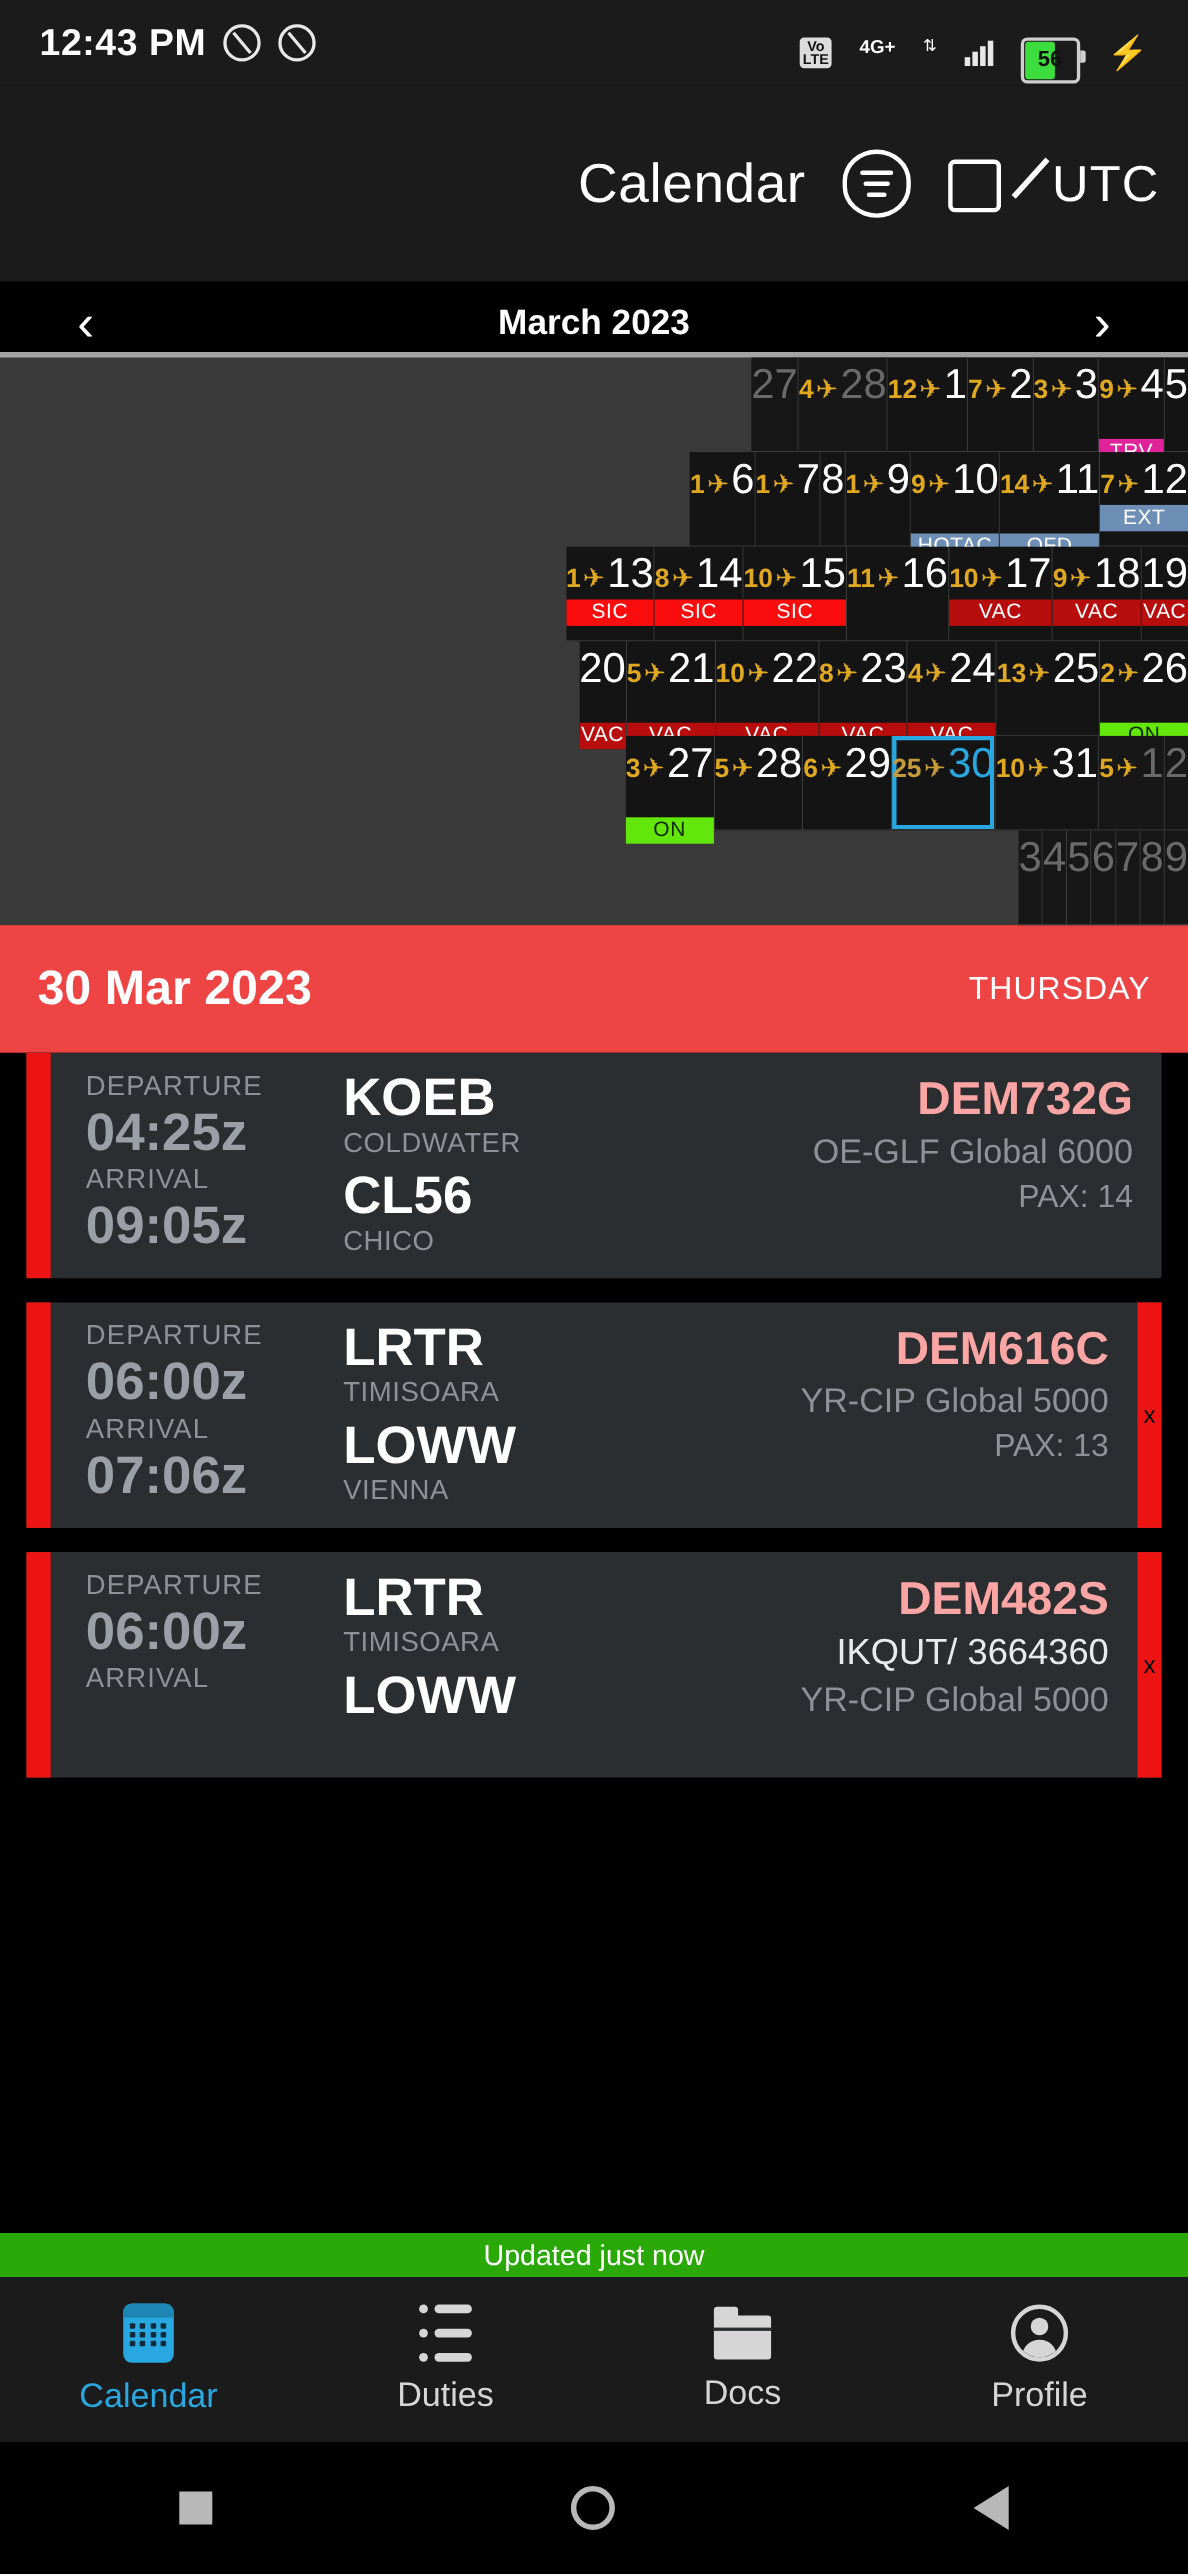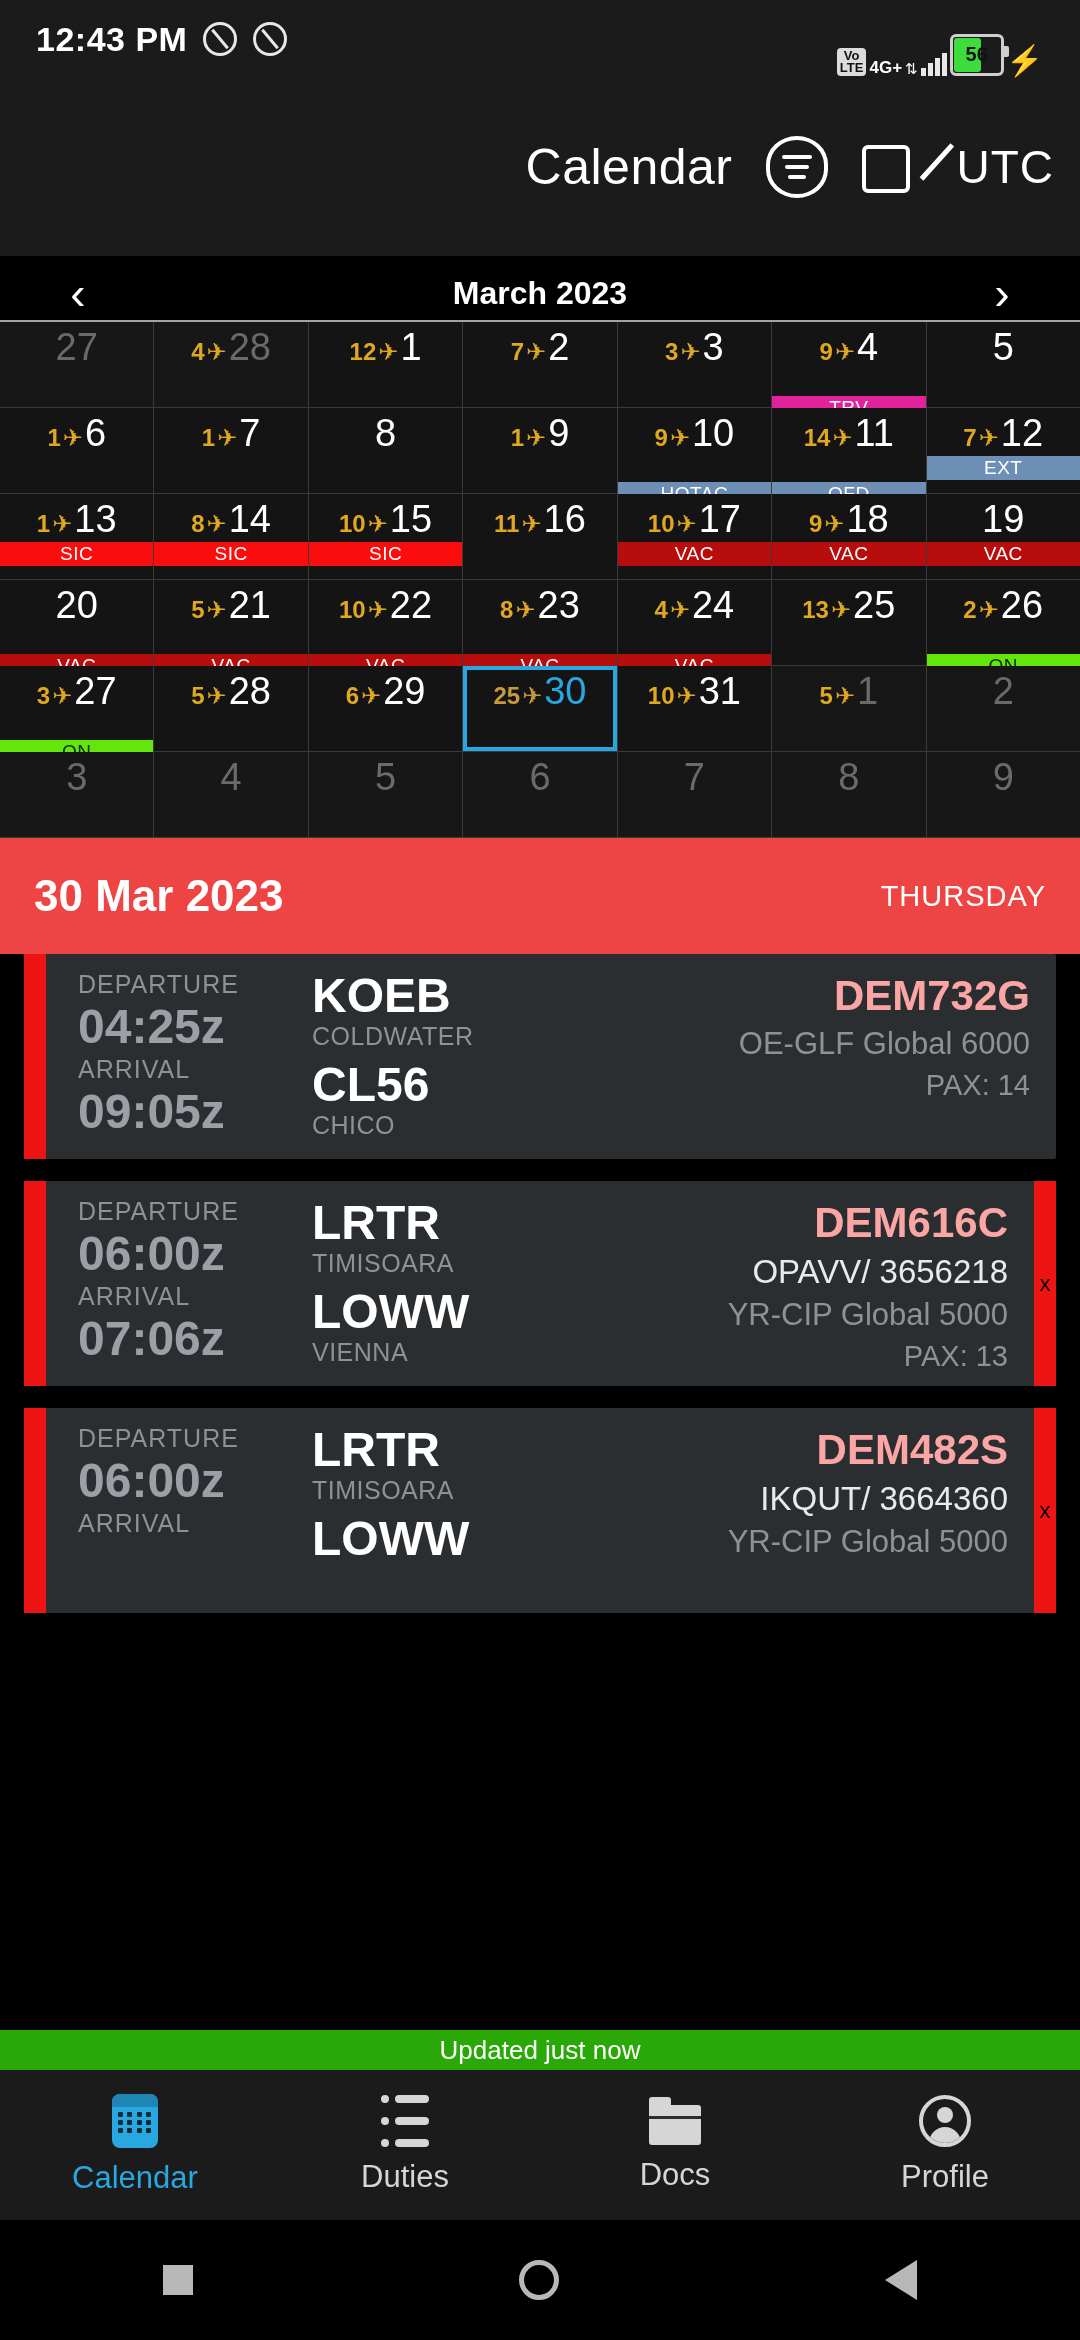--- a/index.html
+++ b/index.html
@@ -12,21 +12,21 @@
   .phone { width: 1080px; height: 2340px; position: relative; background: #000; display: flex; flex-direction: column; }
 
   
   .statusbar {
     height: 78px; background: #1b1b1b; color: #fff;
     display: flex; align-items: center; padding: 0 36px;
     flex: 0 0 auto;
   }
   .sb-clock { font-size: 34px; font-weight: 700; letter-spacing: .5px; }
   .sb-left { display: flex; align-items: center; gap: 16px; }
-  .sb-right { margin-left: auto; display: flex; align-items: flex-end; gap: 3px; margin-top: 31px; }
+  .sb-right { margin-left: auto; display: flex; align-items: flex-start; gap: 25px; margin-top: 31px; }
   .dnd-ico { width: 34px; height: 34px; border: 3px solid #e8e8e8; border-radius: 50%; position: relative; }
   .dnd-ico::after {
     content: ""; position: absolute; left: 50%; top: 2px; width: 3px; height: 24px;
     background: #e8e8e8; transform: translateX(-50%) rotate(-40deg);
   }
   .volte { font-size: 13px; line-height: 12px; text-align: center; color: #111;
            background: #dcdcdc; border-radius: 4px; padding: 2px 3px; font-weight: 700; }
   .net4g { display: flex; flex-direction: column; align-items: flex-start; }
   .net4g .lbl { font-size: 17px; font-weight: 700; line-height: 17px; }
   .bars { display: flex; align-items: flex-end; gap: 2px; height: 26px; }
@@ -65,21 +65,21 @@
   
   .monthbar { background:#000; flex:0 0 auto; padding: 14px 0 4px; }
   .monthrow { display:flex; align-items:center; justify-content:space-between; padding: 0 48px; }
   .mnav { color:#fff; font-size:46px; line-height:46px; font-weight:300; width:60px; text-align:center; }
   .monthlabel { color:#fff; font-size:32px; font-weight:700; }
   .weekrow { display:flex; margin-top: 12px; }
   .weekrow div { flex:1; text-align:center; color:#fff; font-size:29px; letter-spacing:.5px; }
 
   
   .grid { flex: 0 0 auto; background:#3a3a3a; display:flex; flex-direction:column;
-          border-top:2px solid #a3a3a3; }
+          border-top:5px solid #a3a3a3;align-items:flex-end; }
   .wk { display:flex; height:86px; }
   .cell { flex:1; background:#141414; position:relative; border-right:1px solid #3a3a3a;
           border-bottom:1px solid #3a3a3a; }
   .cell:last-child { border-right:none; }
   .cell.out { background:#171717; }
   .cell.sel { box-shadow: inset 0 0 0 4px #29a7e0; z-index:3; }
   .cellhead { display:flex; align-items:baseline; justify-content:center; gap:2px; padding-top:6px; height:46px;}
   .fcount { color:#e0a721; font-size:24px; font-weight:600; line-height:24px; }
   .plane { color:#e0a721; font-size:24px; line-height:24px; }
   .dnum { color:#fff; font-size:38px; line-height:38px; font-weight:400; }
@@ -551,21 +551,20 @@
             <div class="tm">07:06z</div>
           </div>
           <div class="col-ap">
             <div class="code">LRTR</div>
             <div class="city">TIMISOARA</div>
             <div class="code">LOWW</div>
             <div class="city">VIENNA</div>
           </div>
           <div class="col-meta">
             <div class="trip">DEM616C</div>
-            <div class="crew">OPAVV/ 3656218</div>
             <div class="ac">YR-CIP Global 5000</div>
             <div class="pax">PAX: 13</div>
           </div>
         </div>
         <div class="rbar" style="background: rgb(239, 20, 20);">x</div>
       </div>
       <div class="card">
         <div class="lbar" style="background: rgb(239, 20, 20);"></div>
         <div class="cbody">
           <div class="col-time">

